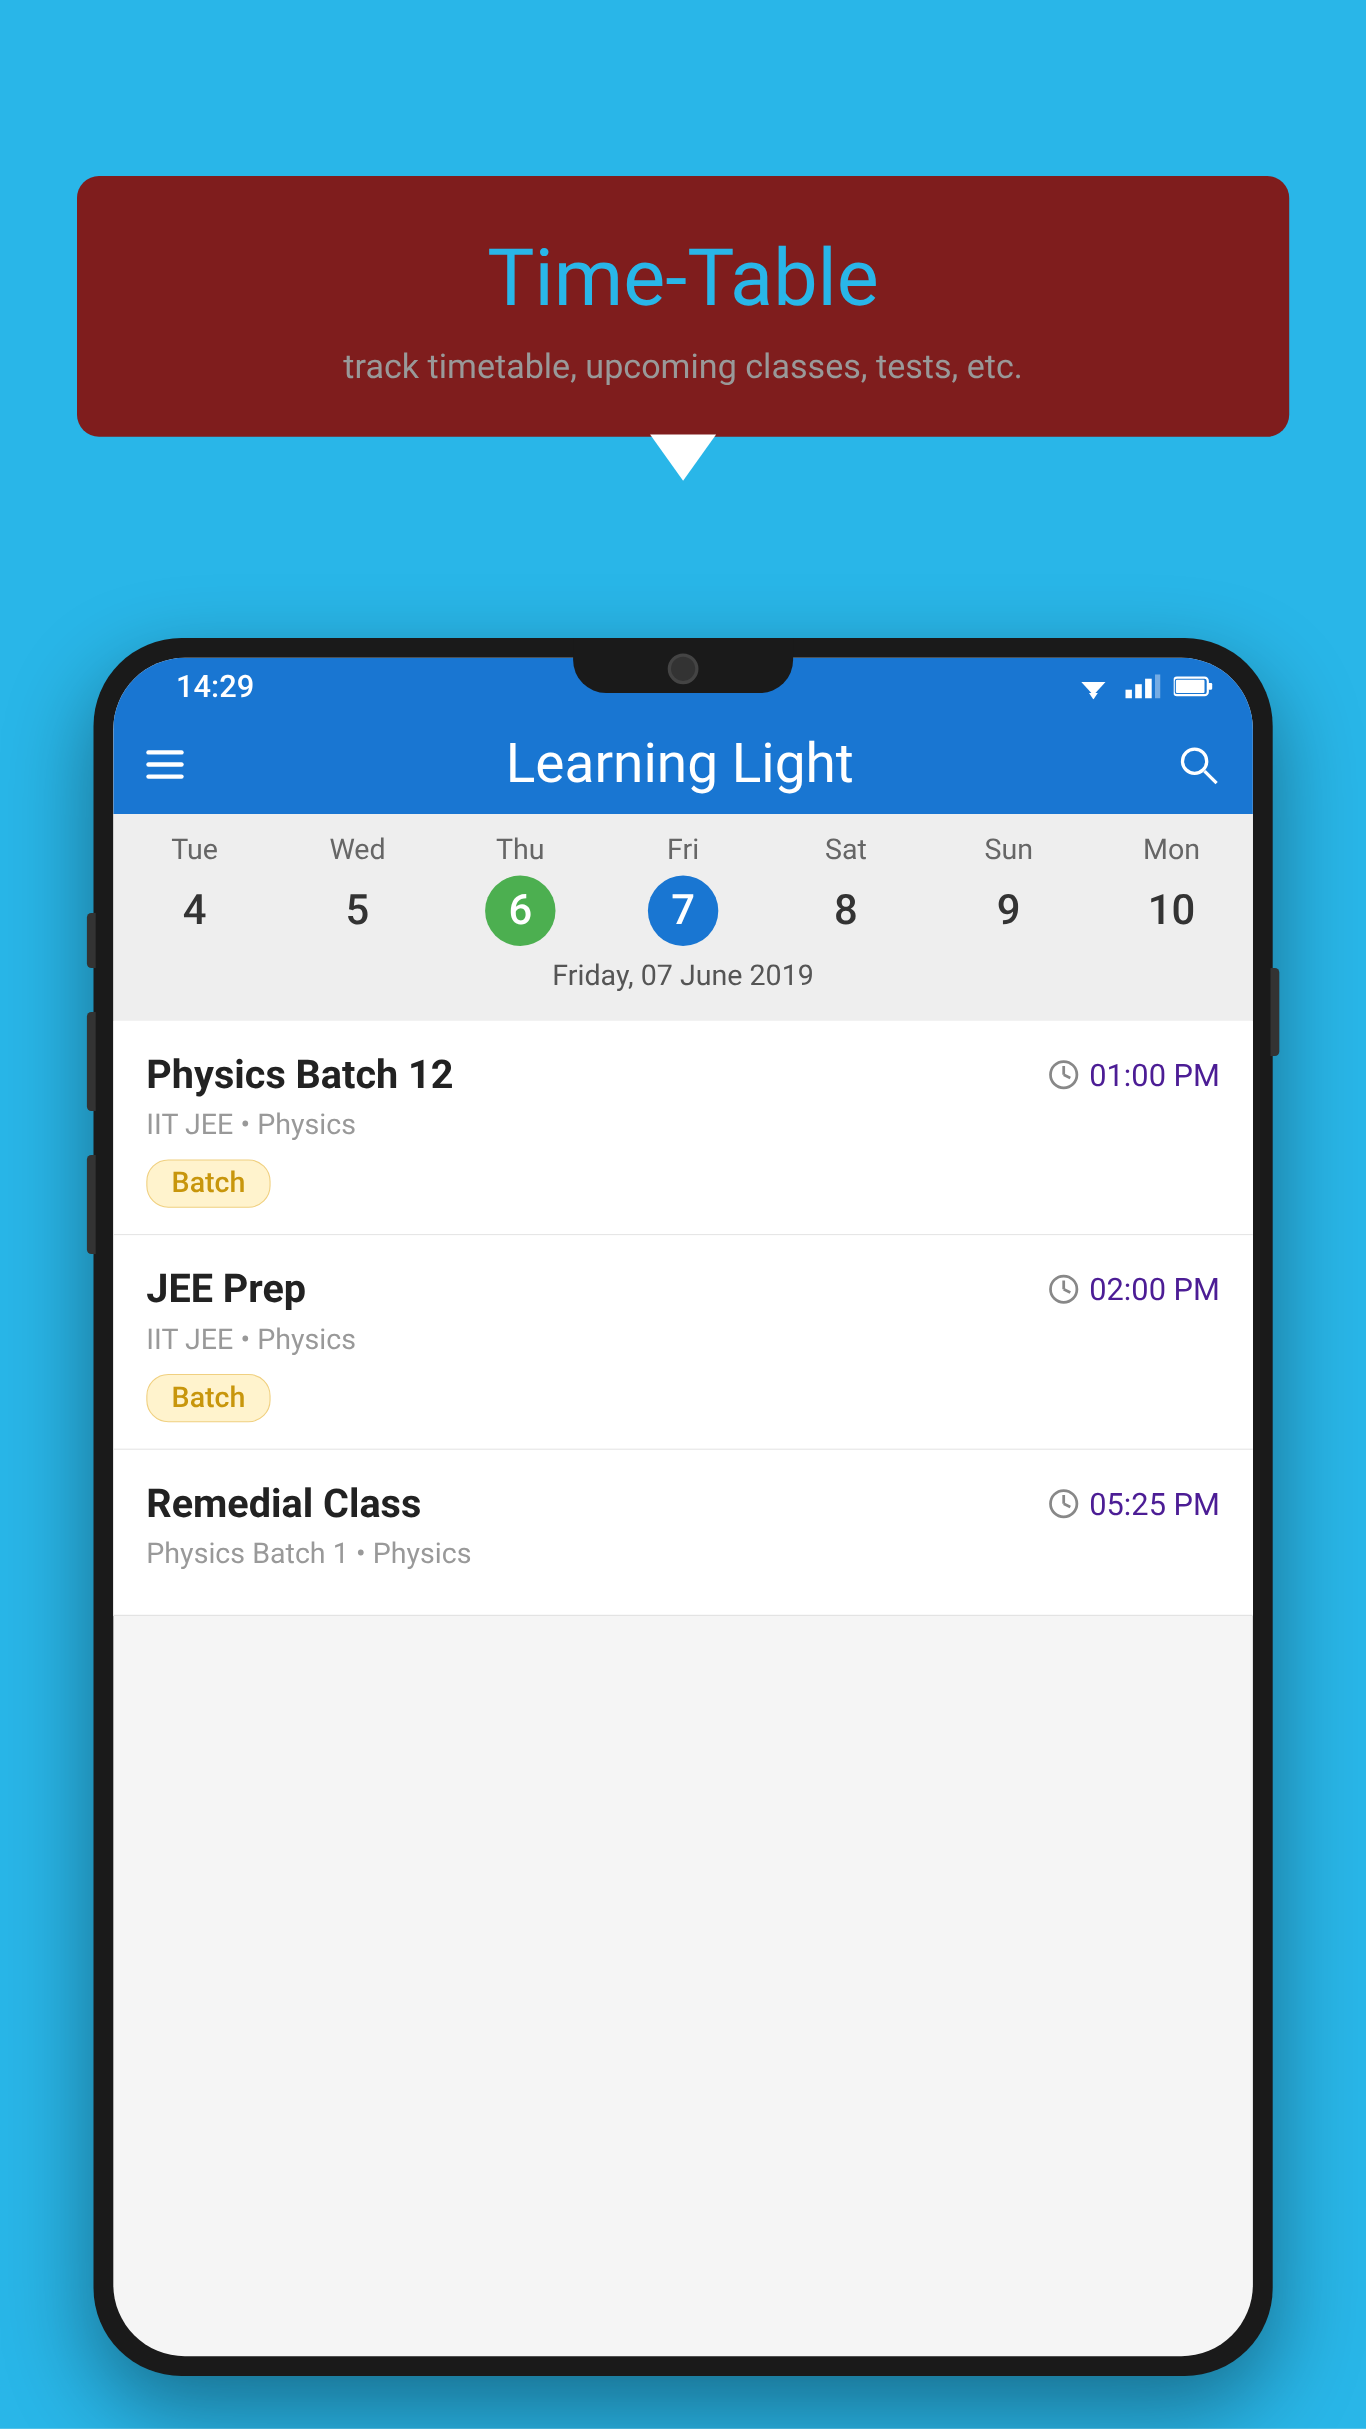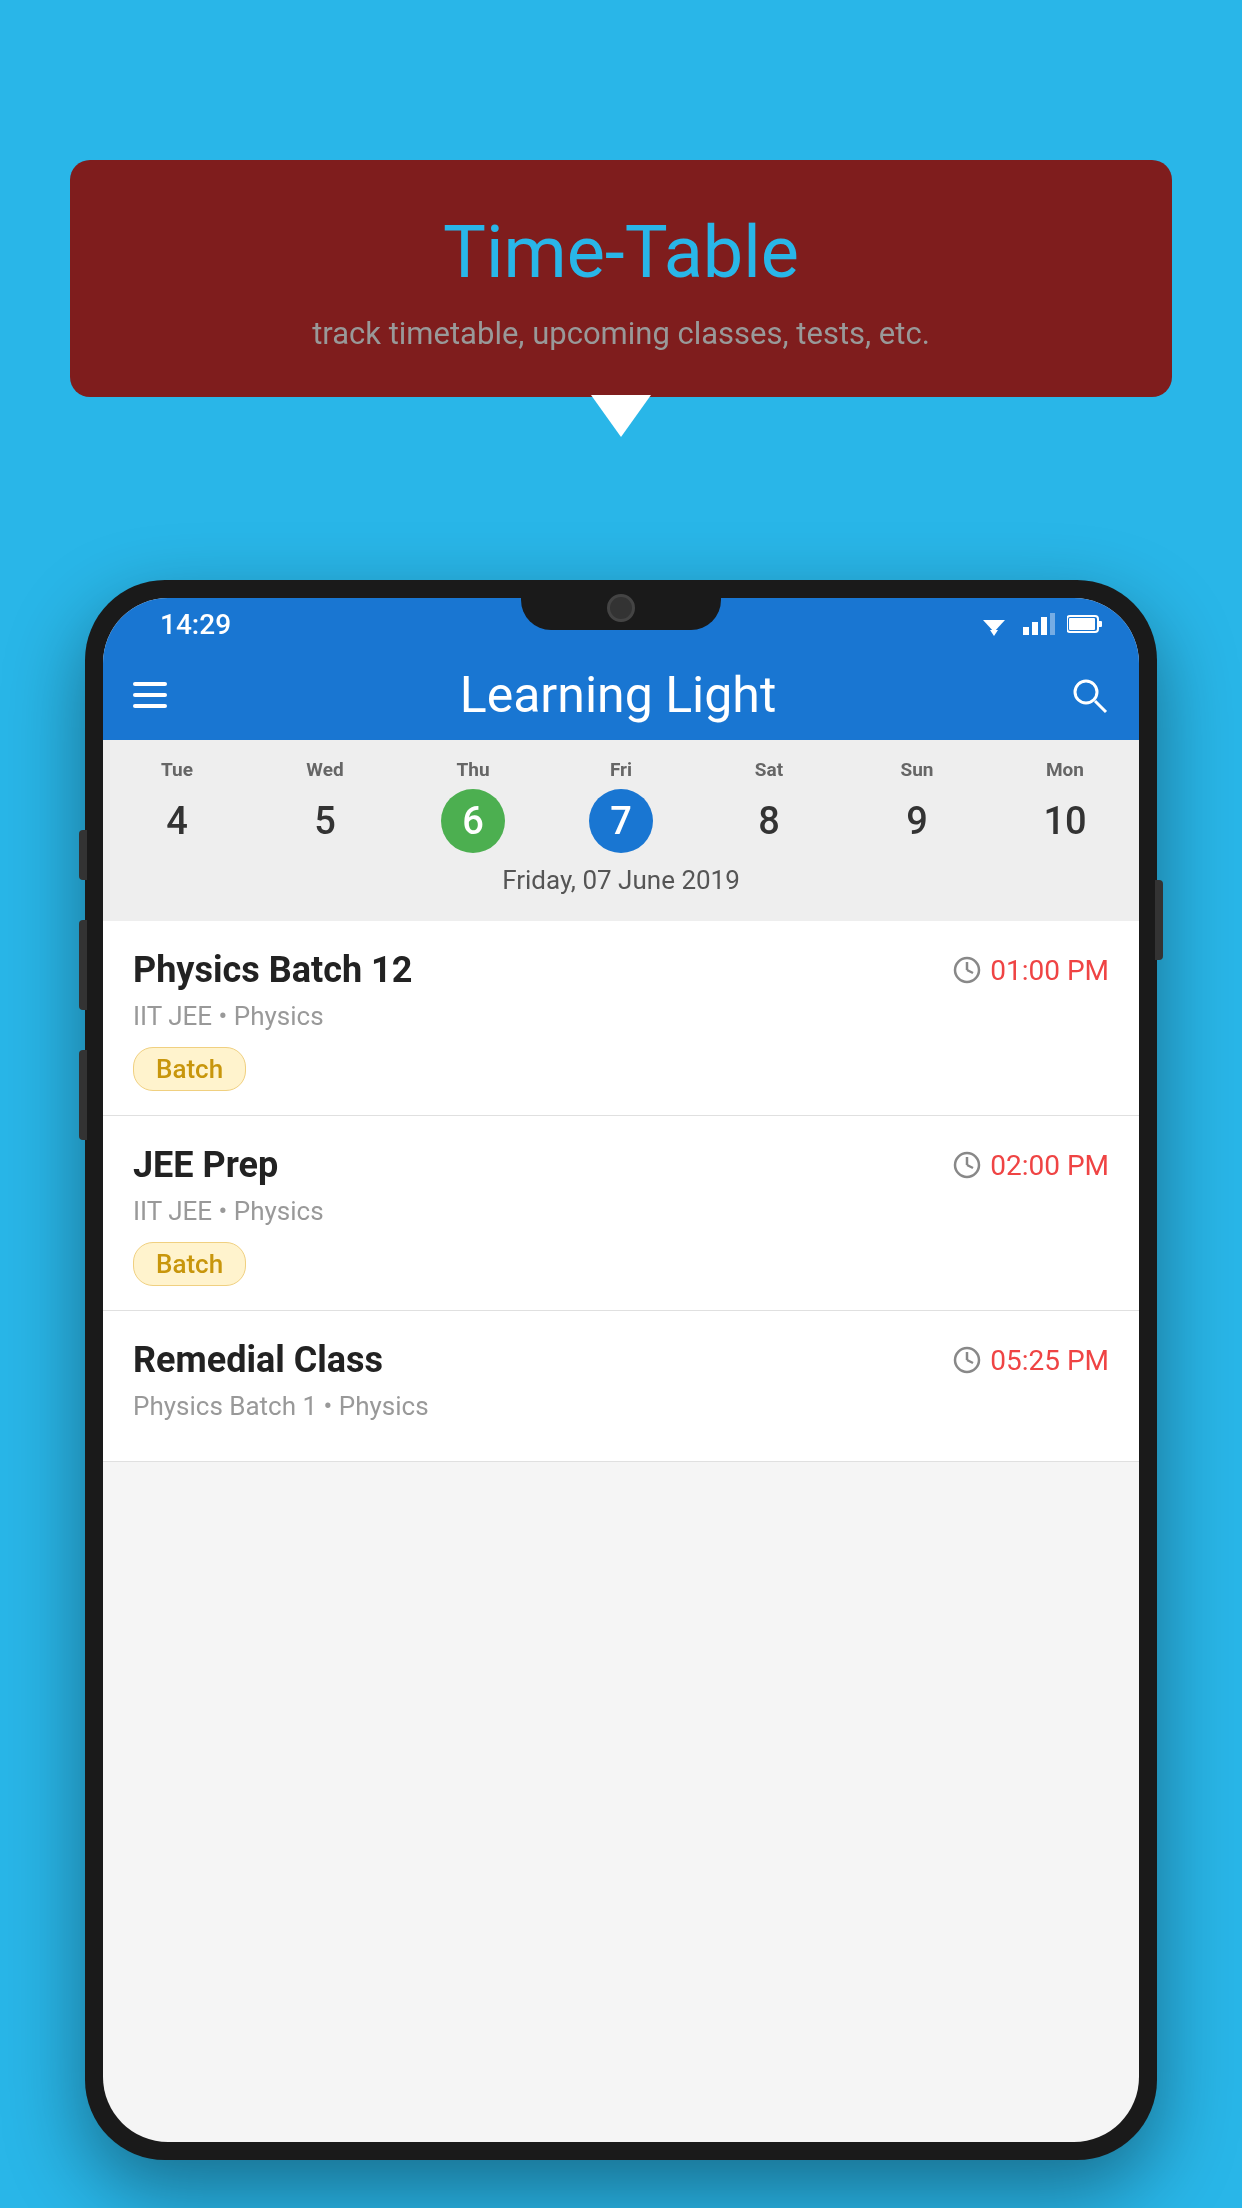--- a/index.html
+++ b/index.html
@@ -180,23 +180,23 @@
     }
 
     .day-headers {
       display: grid;
       grid-template-columns: repeat(7, 1fr);
       text-align: center;
       margin-bottom: 8px;
     }
 
     .day-header {
-      font-size: 19px;
+      font-size: 26px;
       color: #666;
-      font-weight: 700;
+      font-weight: 400;
     }
 
     .day-numbers {
       display: grid;
       grid-template-columns: repeat(7, 1fr);
       text-align: center;
       align-items: center;
     }
 
     .day-number {
@@ -257,21 +257,21 @@
       font-size: 36px;
       font-weight: 700;
       color: #222;
     }
 
     .schedule-item-time {
       display: flex;
       align-items: center;
       gap: 8px;
       font-size: 28px;
-      color: #ef4444;
+      color: #4c1d95;
       justify-content: flex-end;
     }
 
     .schedule-item-subtitle {
       font-size: 26px;
       color: #999;
       margin-bottom: 16px;
     }
 
     .batch-tag {

